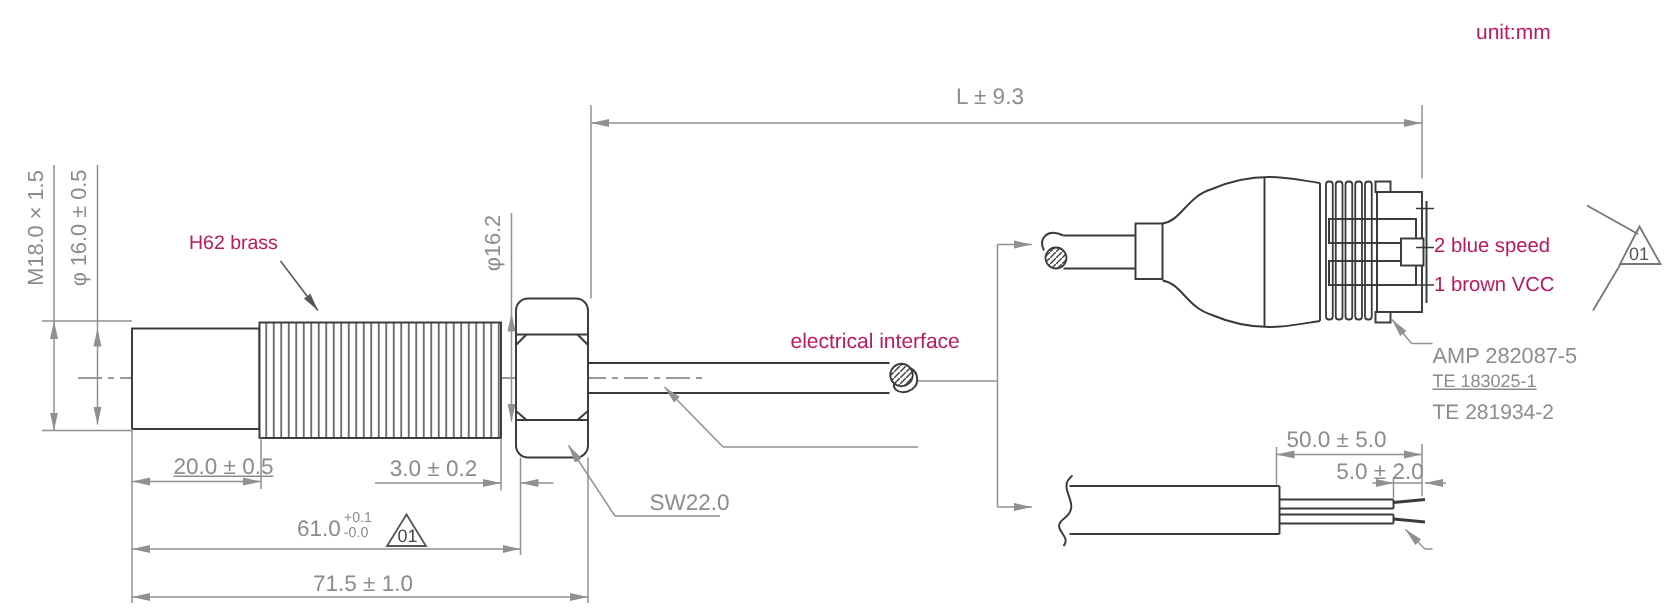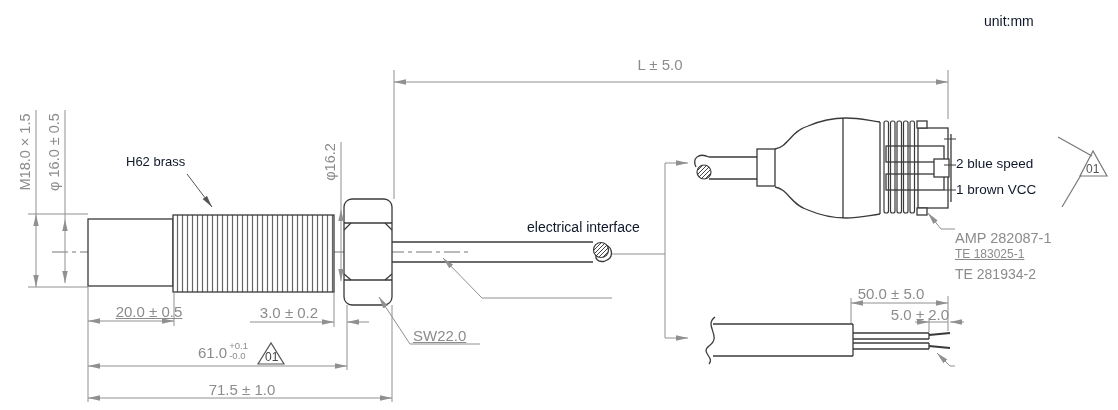--- a/index.html
+++ b/index.html
@@ -1,21 +1,21 @@
 <!DOCTYPE html>
 <html><head>
 <meta charset="utf-8">
 <style>
   html,body{margin:0;padding:0;background:#fff;}
   #canvas{position:relative;width:1118px;height:410px;background:#fff;overflow:hidden;
           font-family:"Liberation Sans",sans-serif;}
   svg{position:absolute;left:0;top:0;}
   .lbl{position:absolute;white-space:nowrap;line-height:1.15;}
   .gray{color:#8c8c8c;}
-  .dark{color:#0f172a;}
+  .dark{color:#be185d;}
   .dim{font-size:15px;}
   .note{font-size:14px;}
   .pin{font-size:13.5px;}
   .rot{transform:translate(-50%,-50%) rotate(-90deg);transform-origin:center center;}
   .ctr{text-align:center;}
   .tolstack{display:inline-block;vertical-align:middle;font-size:9.5px;line-height:1.05;
             margin-left:2px;margin-top:-4px;}
   .d61{display:flex;align-items:center;}
 </style>
 </head>
@@ -214,48 +214,48 @@
   <g stroke="#777" stroke-width="1.2" fill="none">
     <polygon points="1080,176 1107,176 1093,151"></polygon>
     <line x1="1058" y1="137" x2="1092" y2="156"></line>
     <line x1="1081" y1="175" x2="1062" y2="207"></line>
   </g>
   <text x="1086" y="173" font-size="12" fill="#555" font-family="Liberation Sans, sans-serif">01</text>
 </svg>
 
 <div class="lbl dark note" style="left:984px;top:13px;">unit:mm</div>
 
-<div class="lbl gray dim ctr" style="left:610px;top:56px;width:100px;">L ± 5.0</div>
+<div class="lbl gray dim ctr" style="left:610px;top:56px;width:100px;">L ± 9.3</div>
 
 <div class="lbl gray rot" style="left:25px;top:152px;font-size:14.5px;">M18.0 × 1.5</div>
 <div class="lbl gray rot" style="left:54px;top:152px;font-size:14.5px;">φ 16.0 ± 0.5</div>
 <div class="lbl gray rot" style="left:330px;top:162px;font-size:14.5px;">φ16.2</div>
 
 <div class="lbl dark" style="left:126px;top:155px;font-size:13px;">H62 brass</div>
 
 <div class="lbl dark note" style="left:527px;top:219px;">electrical interface</div>
-<div class="lbl gray dim" style="left:413px;top:327px;text-decoration:underline;">SW22.0</div>
+<div class="lbl gray dim" style="left:433px;top:327px;">SW22.0</div>
 
 <div class="lbl gray dim ctr" style="left:98px;top:303px;width:102px;text-decoration:underline;">20.0 ± 0.5</div>
 <div class="lbl gray dim ctr" style="left:248px;top:304px;width:82px;">3.0 ± 0.2</div>
 
 <div class="lbl gray d61" style="left:198px;top:344px;">
   <span class="dim">61.0</span>
   <span class="tolstack">
     <span style="display:block;">+0.1</span>
     <span style="display:block;">-0.0</span>
   </span>
 </div>
 
 <div class="lbl gray dim ctr" style="left:200px;top:381px;width:84px;">71.5 ± 1.0</div>
 
 <div class="lbl dark pin" style="left:956px;top:156px;">2 blue speed</div>
 <div class="lbl dark pin" style="left:956px;top:182px;">1 brown VCC</div>
 
-<div class="lbl gray" style="left:955px;top:230px;font-size:14.5px;">AMP 282087-1</div>
+<div class="lbl gray" style="left:955px;top:230px;font-size:14.5px;">AMP 282087-5</div>
 <div class="lbl gray" style="left:955px;top:248px;font-size:12px;text-decoration:underline;">TE 183025-1</div>
 <div class="lbl gray" style="left:955px;top:266px;font-size:14px;">TE 281934-2</div>
 
 <div class="lbl gray dim ctr" style="left:850px;top:285px;width:82px;">50.0 ± 5.0</div>
 <div class="lbl gray dim ctr" style="left:890px;top:306px;width:60px;">5.0 ± 2.0</div>
 
 
 </div>
 
 </body></html>

